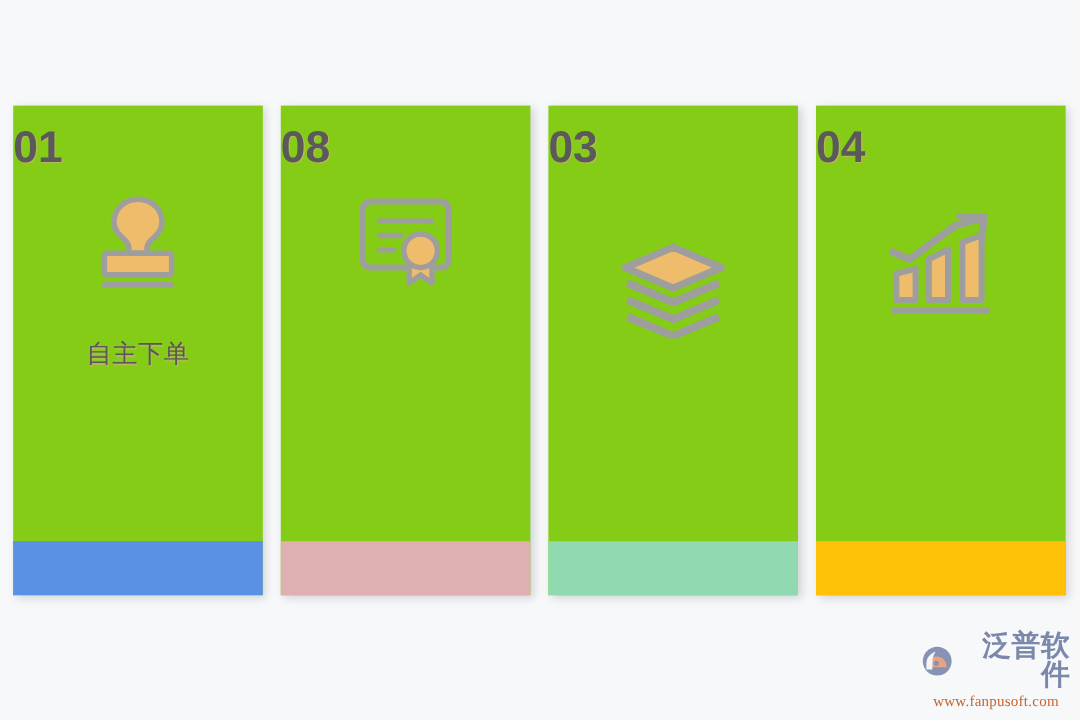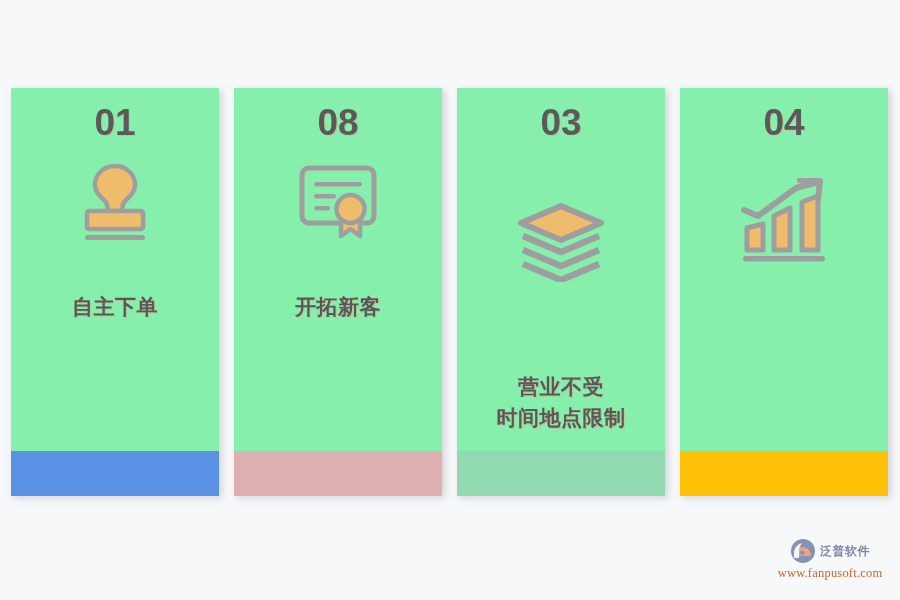--- a/index.html
+++ b/index.html
@@ -28,25 +28,24 @@
     top: 88px;
     width: 900px;
     height: 408px;
   }
 
   .card {
     position: absolute;
     top: 0;
     width: 208px;
     height: 408px;
-    background: #86efac;
+    background: #84cc16;
     box-shadow: 3px 2px 7px rgba(120,125,135,0.30);
     display: flex;
     flex-direction: column;
-    align-items: center;
   }
 
   .card.c1 { left: 11px; }
   .card.c2 { left: 234px; }
   .card.c3 { left: 457px; gap: 40px; }
   .card.c4 { left: 680px; gap: 20px; }
 
   .card-number {
     margin-top: 12px;
     font-size: 37px;
@@ -62,23 +61,23 @@
 
   .card-icon {
     margin-top: 12px;
     height: 92px;
     display: flex;
     align-items: center;
     justify-content: center;
   }
 
   .card-title {
-    margin-top: 43px;
+    margin-top: 32px;
     font-size: 21px;
-    font-weight: bold;
+    font-weight: normal;
     color: #58585a;
     text-align: center;
     line-height: 1.48;
     text-shadow: 1px 1px 0 rgba(225,165,135,0.55);
     letter-spacing: 0.5px;
   }
 
   .card-footer {
     position: absolute;
     left: 0;
@@ -103,21 +102,21 @@
     display: flex;
     align-items: center;
     gap: 4px;
   }
   .wm-mark {
     width: 26px;
     height: 26px;
     flex: 0 0 auto;
   }
   .wm-name {
-    font-size: 12px;
+    font-size: 24px;
     font-weight: bold;
     color: #7b88ab;
     letter-spacing: 0.5px;
     line-height: 1;
     text-align: right;
   }
   .wm-url {
     margin-top: 3px;
     font-size: 12.5px;
     font-weight: normal;
@@ -152,35 +151,33 @@
       <div class="card-icon">
         <svg width="84" height="80" viewBox="0 0 84 80" xmlns="http://www.w3.org/2000/svg">
           <rect x="6" y="6" width="72" height="55" rx="7" fill="none" stroke="#9E9E9E" stroke-width="5"></rect>
           <rect x="18" y="20" width="48" height="4.5" rx="2.25" fill="#9E9E9E"></rect>
           <rect x="18" y="32" width="22" height="4.5" rx="2.25" fill="#9E9E9E"></rect>
           <rect x="18" y="44" width="16" height="4.5" rx="2.25" fill="#9E9E9E"></rect>
           <path d="M45 52 L45 74 L54.5 67 L64 74 L64 52 Z" fill="#EFBC6C" stroke="#9E9E9E" stroke-width="4.5" stroke-linejoin="round"></path>
           <circle cx="54.5" cy="47" r="14" fill="#EFBC6C" stroke="#9E9E9E" stroke-width="4.5"></circle>
         </svg>
       </div>
-      <div class="card-title">开拓新客</div>
       <div class="card-footer" style="background:#DFB0B2;"></div>
     </div>
 
     <div class="card c3">
       <div class="card-number">03</div>
       <div class="card-icon">
         <svg width="88" height="80" viewBox="0 0 88 80" xmlns="http://www.w3.org/2000/svg">
           <path d="M44 4 L84 21 L44 38 L4 21 Z" fill="#EFBC6C" stroke="#9E9E9E" stroke-width="6" stroke-linejoin="round"></path>
           <path d="M6 34 L44 50 L82 34" fill="none" stroke="#9E9E9E" stroke-width="6.5" stroke-linejoin="round" stroke-linecap="butt"></path>
           <path d="M6 48 L44 64 L82 48" fill="none" stroke="#9E9E9E" stroke-width="6.5" stroke-linejoin="round" stroke-linecap="butt"></path>
           <path d="M6 62 L44 78 L82 62" fill="none" stroke="#9E9E9E" stroke-width="6.5" stroke-linejoin="round" stroke-linecap="butt"></path>
         </svg>
       </div>
-      <div class="card-title"><span>营业不受</span><br><span>时间地点限制</span></div>
       <div class="card-footer" style="background:#90D9B1;"></div>
     </div>
 
     <div class="card c4">
       <div class="card-number">04</div>
       <div class="card-icon">
         <svg width="92" height="88" viewBox="0 0 92 88" xmlns="http://www.w3.org/2000/svg">
           <path d="M6 32 L20 38 L58 10 L80 4" fill="none" stroke="#9E9E9E" stroke-width="6" stroke-linejoin="round" stroke-linecap="round"></path>
           <path d="M62 2 L82 3 L80 22" fill="none" stroke="#9E9E9E" stroke-width="6" stroke-linejoin="round" stroke-linecap="round"></path>
           <path d="M9 50 L25 46 L25 72 L9 72 Z" fill="#EFBC6C" stroke="#9E9E9E" stroke-width="5" stroke-linejoin="round"></path>

